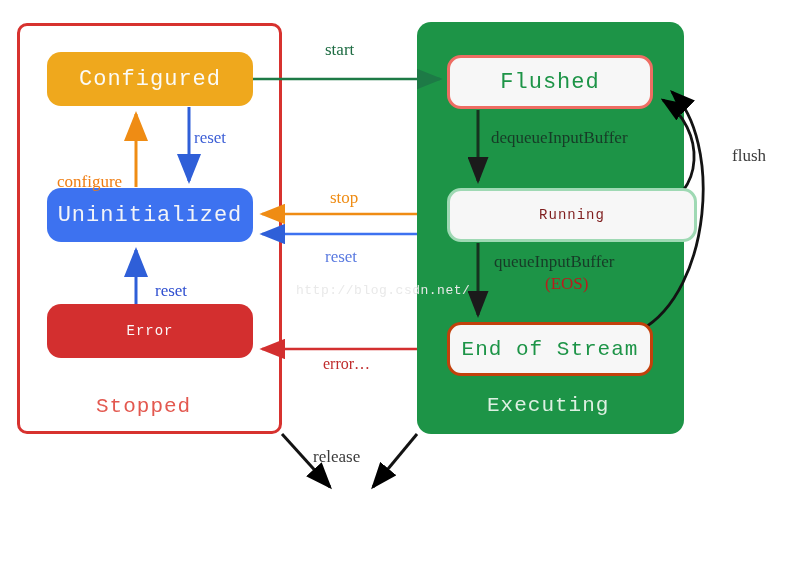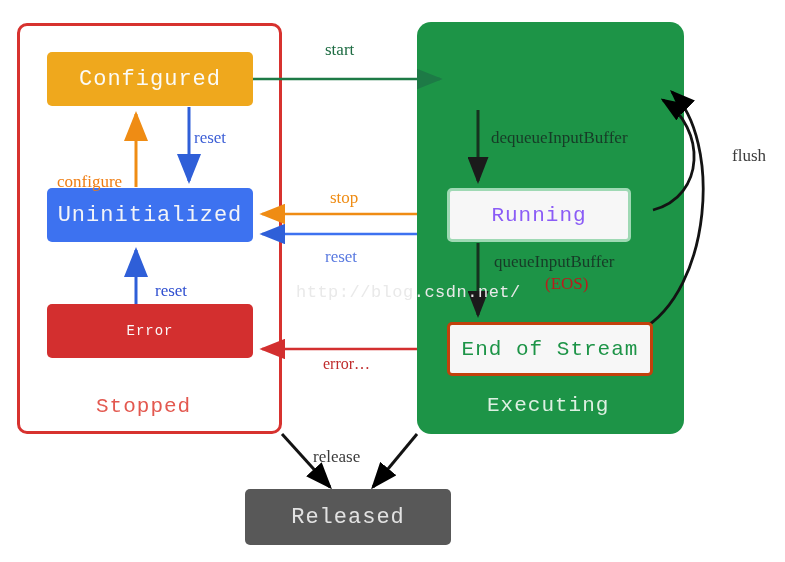--- a/index.html
+++ b/index.html
@@ -24,21 +24,21 @@
     width: 785px;
     height: 562px;
     pointer-events: none;
   }
   .node {
     position: absolute;
     display: flex;
     align-items: center;
     justify-content: center;
     box-sizing: border-box;
-    border-radius: 5px;
+    border-radius: 14px;
     font-family: "Liberation Mono", "DejaVu Sans Mono", monospace;
     letter-spacing: 1px;
     white-space: nowrap;
   }
   .node-configured {
     left: 47px; top: 52px; width: 206px; height: 54px;
     background: #efa81d;
     color: #fbfbf7;
     font-size: 22px;
   }
@@ -56,25 +56,25 @@
     font-size: 14px;
   }
   .node-flushed {
     left: 447px; top: 55px; width: 206px; height: 54px;
     background: #f7f7f7;
     color: #1d9447;
     border: 3px solid #ee6d63;
     font-size: 22px;
   }
   .node-running {
-    left: 447px; top: 188px; width: 184px; height: 54px;
+    left: 447px; top: 188px; width: 250px; height: 54px;
     background: #f7f7f7;
-    color: #8b5cf6;
+    color: #7f1d1d;
     border: 3px solid #9fd9b4;
-    font-size: 21px;
+    font-size: 14px;
   }
   .node-eos {
     left: 447px; top: 322px; width: 206px; height: 54px;
     background: #f7f7f7;
     color: #1d9447;
     border: 3px solid #c2410c;
     font-size: 21px;
   }
   .node-released {
     left: 245px; top: 489px; width: 206px; height: 56px;
@@ -129,21 +129,21 @@
   .lbl-error      { left: 323px; top: 355px; color: #bf2b2b; font-size: 16px; }
   .lbl-dequeue    { left: 491px; top: 128px; color: #173b27; }
   .lbl-queue      { left: 494px; top: 252px; color: #173b27; }
   .lbl-eos        { left: 545px; top: 274px; color: #b91c1c; }
   .lbl-flush      { left: 732px; top: 146px; color: #3b3b3b; }
   .lbl-release    { left: 313px; top: 447px; color: #3b3b3b; }
   .watermark {
     position: absolute;
     left: 296px; top: 283px;
     font-family: "Liberation Mono", "DejaVu Sans Mono", monospace;
-    font-size: 17px;
+    font-size: 13px;
     color: #e9e9e9;
     white-space: nowrap;
     letter-spacing: 0.5px;
   }
 </style>
 </head>
 <body>
 
 <div id="diagram-root">
 
@@ -207,28 +207,28 @@
 
   <div class="node node-configured">
     <span>Configured</span>
   </div>
   <div class="node node-uninitialized">
     <span>Uninitialized</span>
   </div>
   <div class="node node-error">
     <span>Error</span>
   </div>
+  <div class="node node-flushed">
+    <span>Flushed</span>
+  </div>
   <div class="node node-running">
     <span>Running</span>
   </div>
   <div class="node node-eos">
     <span>End of Stream</span>
-  </div>
-  <div class="node node-released">
-    <span>Released</span>
   </div>
 
   <div class="group-label label-stopped">Stopped</div>
   <div class="group-label label-executing">Executing</div>
 
   <div class="edge-label lbl-start">start</div>
   <div class="edge-label lbl-reset-top">reset</div>
   <div class="edge-label lbl-configure">configure</div>
   <div class="edge-label lbl-stop">stop</div>
   <div class="edge-label lbl-reset-mid">reset</div>

